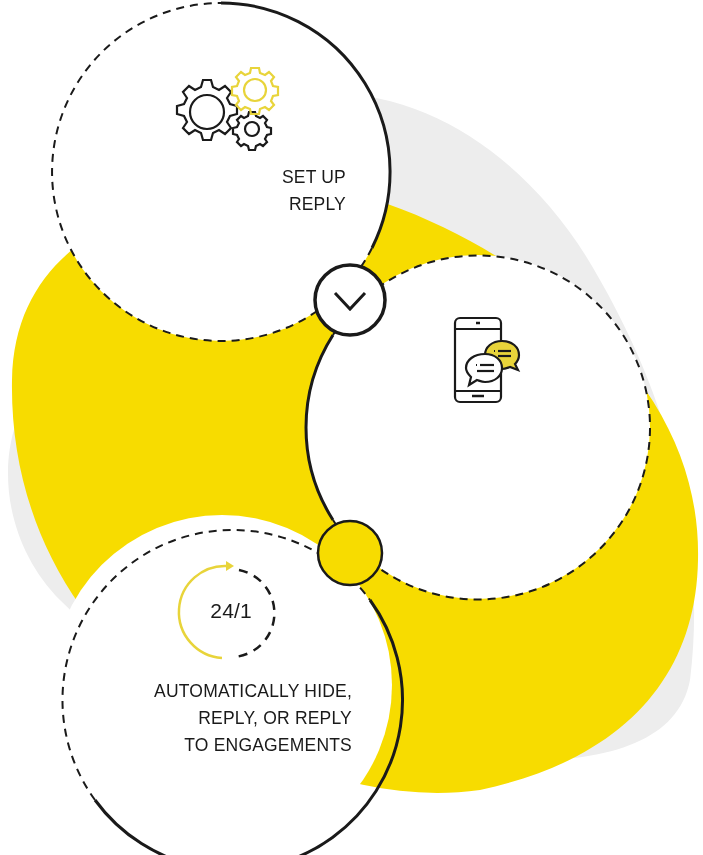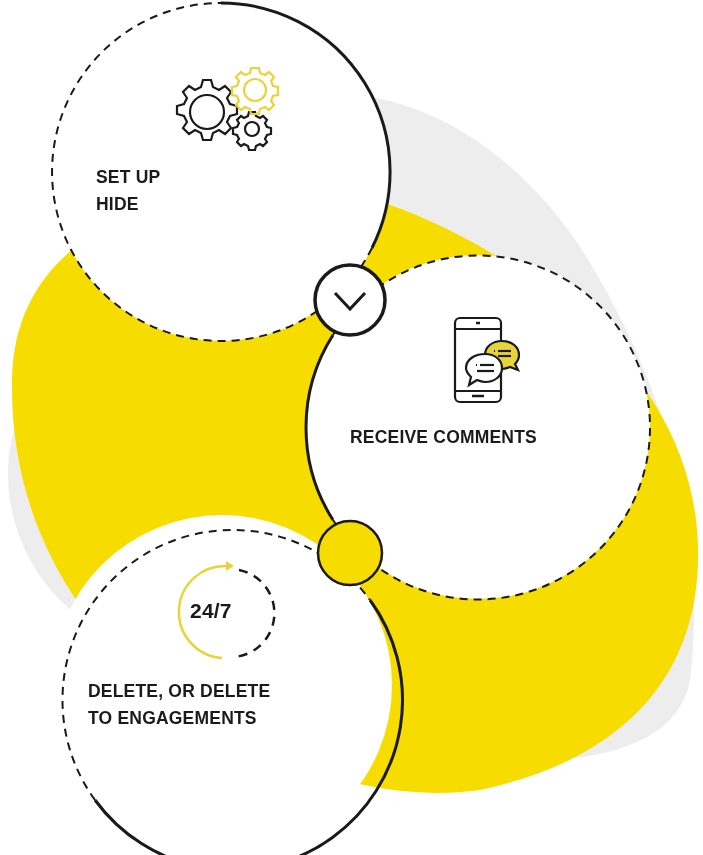--- a/index.html
+++ b/index.html
@@ -1,18 +1,18 @@
 <!DOCTYPE html>
 <html><head>
 <meta charset="utf-8">
 <style>
   html, body { margin:0; padding:0; background:#ffffff; }
   body { width:703px; height:855px; position:relative; overflow:hidden; font-family:"Liberation Sans", sans-serif; }
   svg.stage { position:absolute; left:0; top:0; }
-  .label { position:absolute; text-align:left; font-weight:bold; color:#1a1a1a; font-size:17.5px; line-height:27px; letter-spacing:0.2px; }
+  .label { position:absolute; text-align:right; font-weight:normal; color:#1a1a1a; font-size:17.5px; line-height:27px; letter-spacing:0.2px; }
 </style>
 </head>
 <body>
 
 <svg class="stage" width="703" height="855" viewBox="0 0 703 855" xmlns="http://www.w3.org/2000/svg">
 
   <path fill="#ededed" d="M300,95 C430,80 540,170 600,280 C680,420 705,560 690,680 C675,760 560,770 430,755 C300,745 150,690 60,600 C0,540 -10,440 40,380 C120,290 180,110 300,95 Z"></path>
 
   <path fill="#f7dc00" d="M215,190 C330,160 470,230 560,300 C660,380 700,470 698,560 C696,680 620,760 480,790 C370,805 260,760 160,690 C60,610 10,500 12,380 C14,260 110,210 215,190 Z"></path>
 
@@ -72,27 +72,27 @@
     <line x1="477" y1="371" x2="494" y2="371"></line>
   </g>
 
   <g fill="none" stroke-width="2.5">
     <path d="M222,658 A44,44 0 0 1 228,566" stroke="#e8d43a"></path>
     <polygon points="226,561 234,566 226,571" fill="#e8d43a" stroke="none"></polygon>
     <path d="M239,570 A44,44 0 0 1 234,657" stroke="#1a1a1a" stroke-dasharray="9,7"></path>
   </g>
 </svg>
 
-<div class="label" style="left:190px; top:598px; width:62px; font-size:21px; line-height:26px;">24/7</div>
+<div class="label" style="left:190px; top:598px; width:62px; font-size:21px; line-height:26px;">24/1</div>
 
 <div class="label" style="left:96px; top:164px; width:250px;">
   <div>SET UP</div>
-  <div>HIDE</div>
+  <div>REPLY</div>
 </div>
 
 <div class="label" style="left:350px; top:424px; width:260px;">
-  <div>RECEIVE COMMENTS</div>
 </div>
 
 <div class="label" style="left:88px; top:678px; width:264px;">
-  <div>DELETE, OR DELETE</div>
+  <div>AUTOMATICALLY HIDE,</div>
+  <div>REPLY, OR REPLY</div>
   <div>TO ENGAGEMENTS</div>
 </div>
 
 </body></html>

